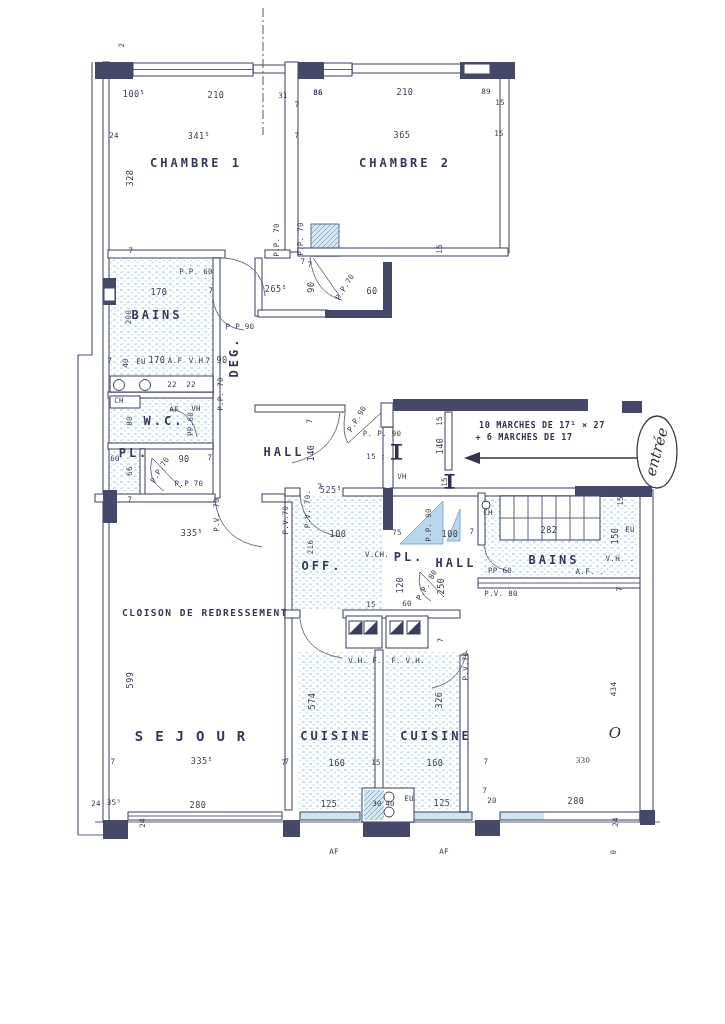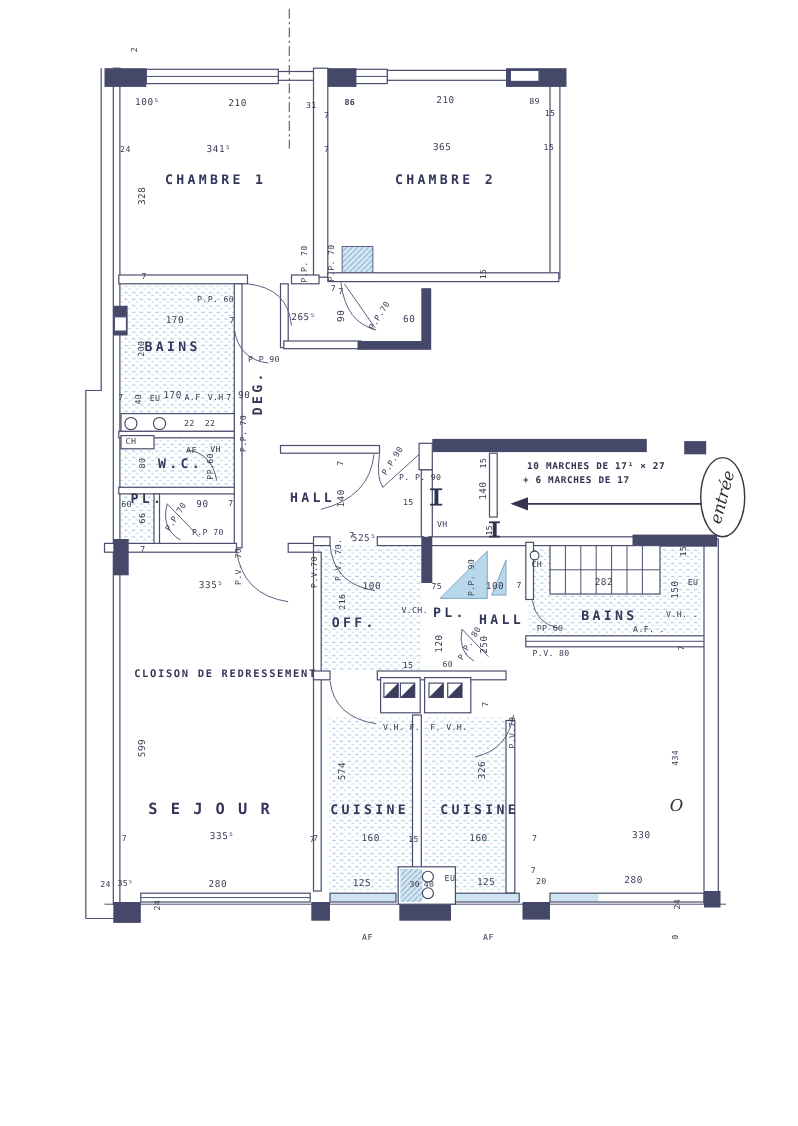--- a/index.html
+++ b/index.html
@@ -329,21 +329,21 @@
       <span class="lbl rooml" style="left: 196px; top: 736px;">SEJOUR</span>
       <span class="lbl dim" style="left: 202px; top: 761px;">335⁵</span>
       <span class="lbl tiny" style="left: 113px; top: 762px;">7</span>
       <span class="lbl tiny" style="left: 287px; top: 762px;">7</span>
       <span class="lbl dim" style="left: 198px; top: 805px;">280</span>
       <span class="lbl tiny" style="left: 96px; top: 804px;">24</span>
       <span class="lbl tiny" style="left: 114px; top: 803px;">35⁵</span>
       <span class="lbl tiny" style="left: 143px; top: 823px; transform: translate(-50%, -50%) rotate(-90deg);">24</span>
       <span class="lbl tiny" style="left: 614px; top: 689px; transform: translate(-50%, -50%) rotate(-90deg);">434</span>
       <span class="lbl hand" style="left: 615px; top: 733px;">O</span>
-      <span class="lbl dim" style="left: 583px; top: 760px;">330</span>
+      <span class="lbl dim" style="left: 583px; top: 760px; font-family: Liberation Serif, serif;">330</span>
       <span class="lbl dim" style="left: 576px; top: 801px;">280</span>
       <span class="lbl tiny" style="left: 486px; top: 762px;">7</span>
       <span class="lbl tiny" style="left: 485px; top: 791px;">7</span>
       <span class="lbl tiny" style="left: 492px; top: 801px;">20</span>
       <span class="lbl tiny" style="left: 616px; top: 822px; transform: translate(-50%, -50%) rotate(-90deg);">24</span>
       <span class="lbl tiny" style="left: 614px; top: 852px; transform: translate(-50%, -50%) rotate(-90deg);">0</span>
       <span class="lbl dim" style="left: 329px; top: 804px;">125</span>
       <span class="lbl tiny" style="left: 377px; top: 804px;">30</span>
       <span class="lbl tiny" style="left: 390px; top: 804px;">40</span>
       <span class="lbl tiny" style="left: 409px; top: 799px;">EU</span>

